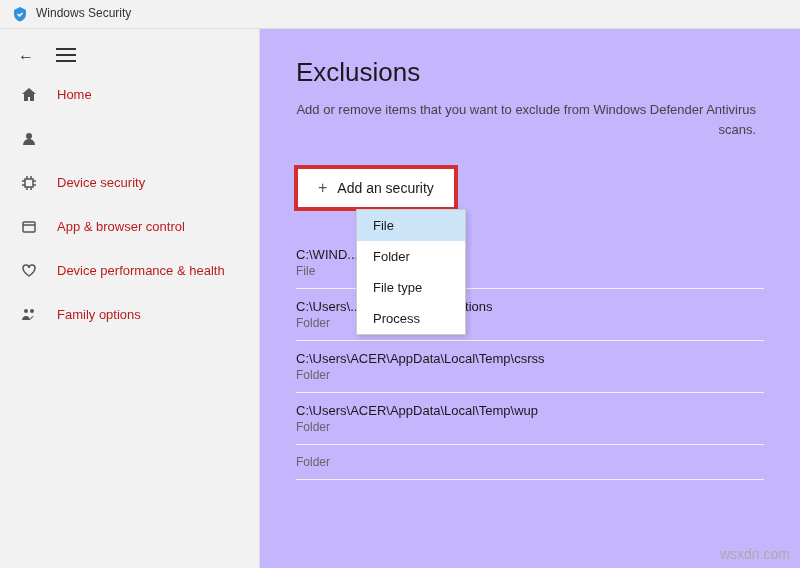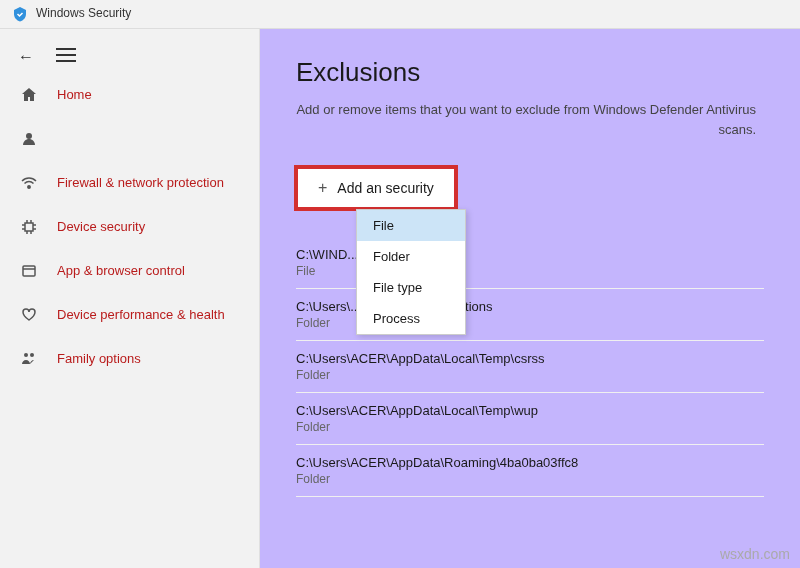--- a/index.html
+++ b/index.html
@@ -247,30 +247,20 @@
 
     <div class="nav-item">
       <span class="nav-icon">
         <svg width="16" height="16" viewBox="0 0 16 16" fill="#555">
           <circle cx="8" cy="5" r="3"></circle>
           <path d="M2 14c0-3.3 2.7-6 6-6s6 2.7 6 6"></path>
         </svg>
       </span>
     </div>
 
-    <div class="nav-item">
-      <span class="nav-icon">
-        <svg width="16" height="16" viewBox="0 0 16 16" fill="none" stroke="#555" stroke-width="1.5">
-          <path d="M1 6c1.9-1.9 4.5-3 7-3s5.1 1.1 7 3"></path>
-          <path d="M3.5 8.5c1.2-1.2 2.8-2 4.5-2s3.3.8 4.5 2"></path>
-          <circle cx="8" cy="12" r="1.2" fill="#555"></circle>
-        </svg>
-      </span>
-      <span class="nav-label">Firewall &amp; network protection</span>
-    </div>
 
     <div class="nav-item">
       <span class="nav-icon">
         <svg width="16" height="16" viewBox="0 0 16 16" fill="none" stroke="#555" stroke-width="1.5">
           <rect x="4" y="4" width="8" height="8"></rect>
           <line x1="6" y1="1" x2="6" y2="4"></line>
           <line x1="10" y1="1" x2="10" y2="4"></line>
           <line x1="6" y1="12" x2="6" y2="15"></line>
           <line x1="10" y1="12" x2="10" y2="15"></line>
           <line x1="1" y1="6" x2="4" y2="6"></line>
@@ -353,20 +343,19 @@
       </div>
       <div class="exclusion-item">
         <div class="exclusion-path">C:\Users\ACER\AppData\Local\Temp\csrss</div>
         <div class="exclusion-type">Folder</div>
       </div>
       <div class="exclusion-item">
         <div class="exclusion-path">C:\Users\ACER\AppData\Local\Temp\wup</div>
         <div class="exclusion-type">Folder</div>
       </div>
       <div class="exclusion-item">
-        <div class="exclusion-path">C:\Users\ACER\AppData\Roaming\4ba0ba03ffc8</div>
         <div class="exclusion-type">Folder</div>
       </div>
     </div>
   </div>
 </div>
 
 <div class="watermark">wsxdn.com</div>
 
 </body></html>

